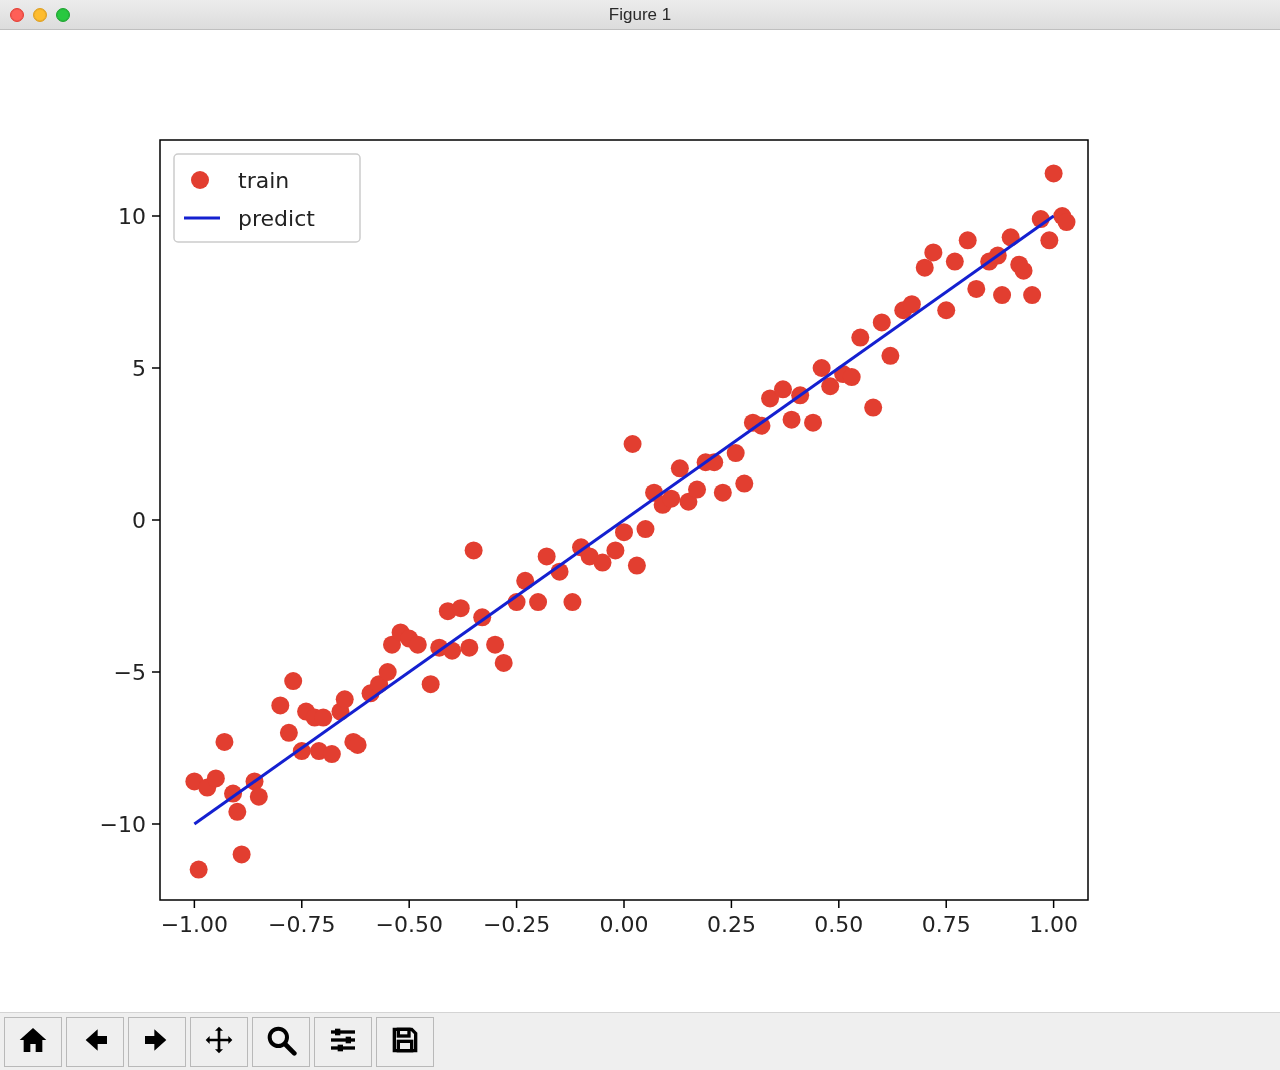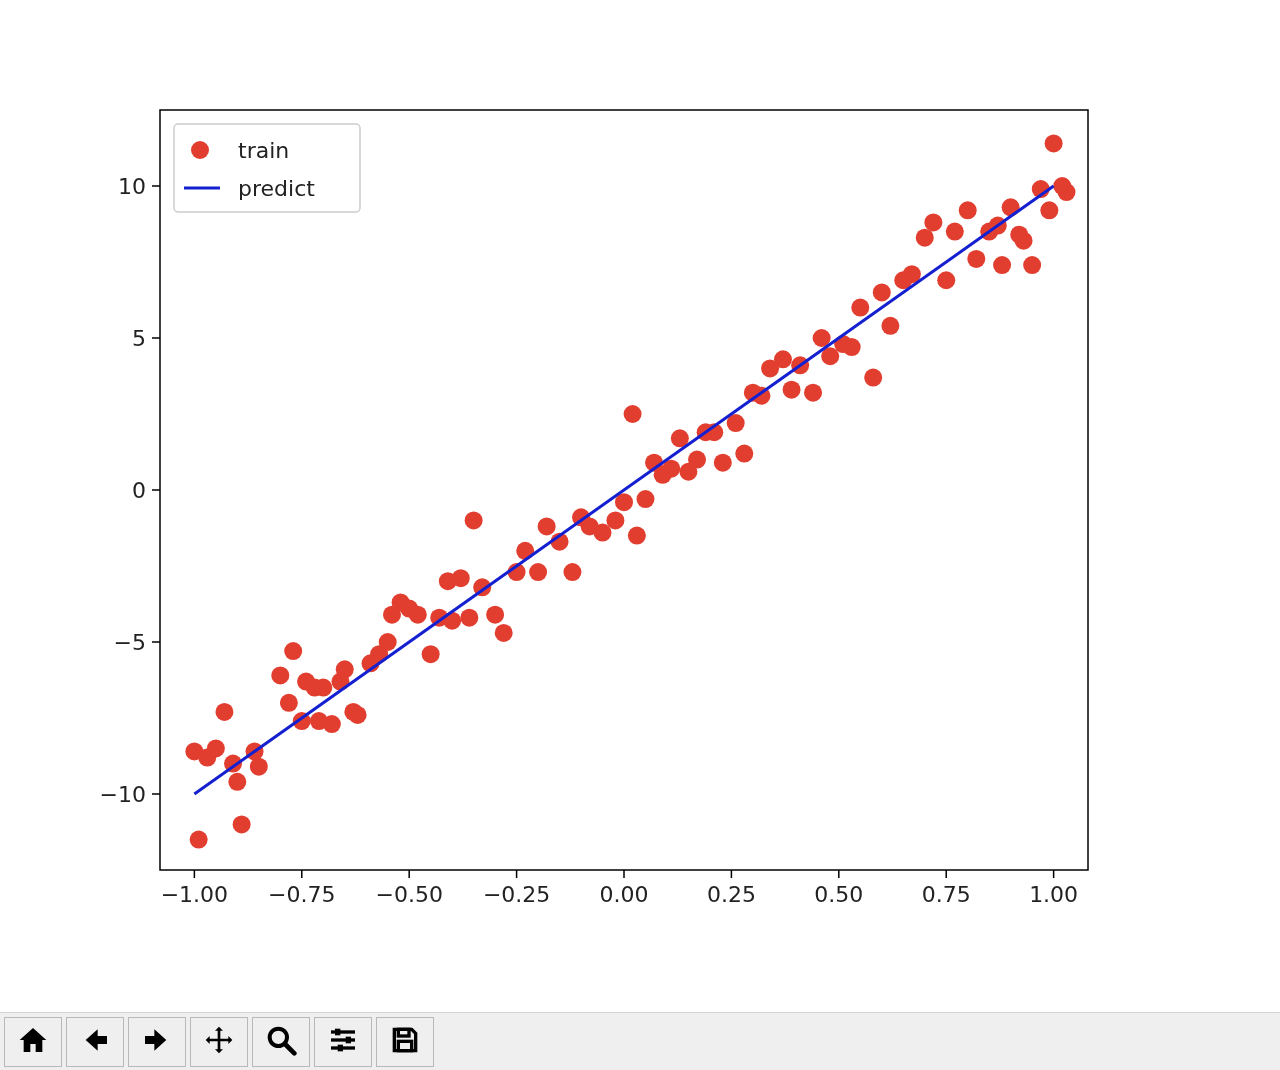--- a/index.html
+++ b/index.html
@@ -39,20 +39,28 @@
     border:1px solid #b9b9b9; display:flex; align-items:center; justify-content:center;
     cursor:pointer;
   }
   .tbtn svg { width:32px; height:32px; }
 </style>
 </head>
 <body>
 
 <div class="window">
 
+  <div class="titlebar">
+    <div class="traffic">
+      <div class="tl red"></div>
+      <div class="tl yellow"></div>
+      <div class="tl green"></div>
+    </div>
+    <span>Figure 1</span>
+  </div>
 
   <div class="canvas-area">
     <svg class="plot" viewBox="0 0 1280 982">
         <rect x="160" y="110" width="928" height="760" class="axis-line"></rect>
         <line x1="194.3703703703704" y1="870" x2="194.3703703703704" y2="878" class="tick-mark"></line>
         <g class="x-tick">
           <text x="194.3703703703704" y="902">−1.00</text>
         </g>
         <line x1="301.7777777777778" y1="870" x2="301.7777777777778" y2="878" class="tick-mark"></line>
         <g class="x-tick">

